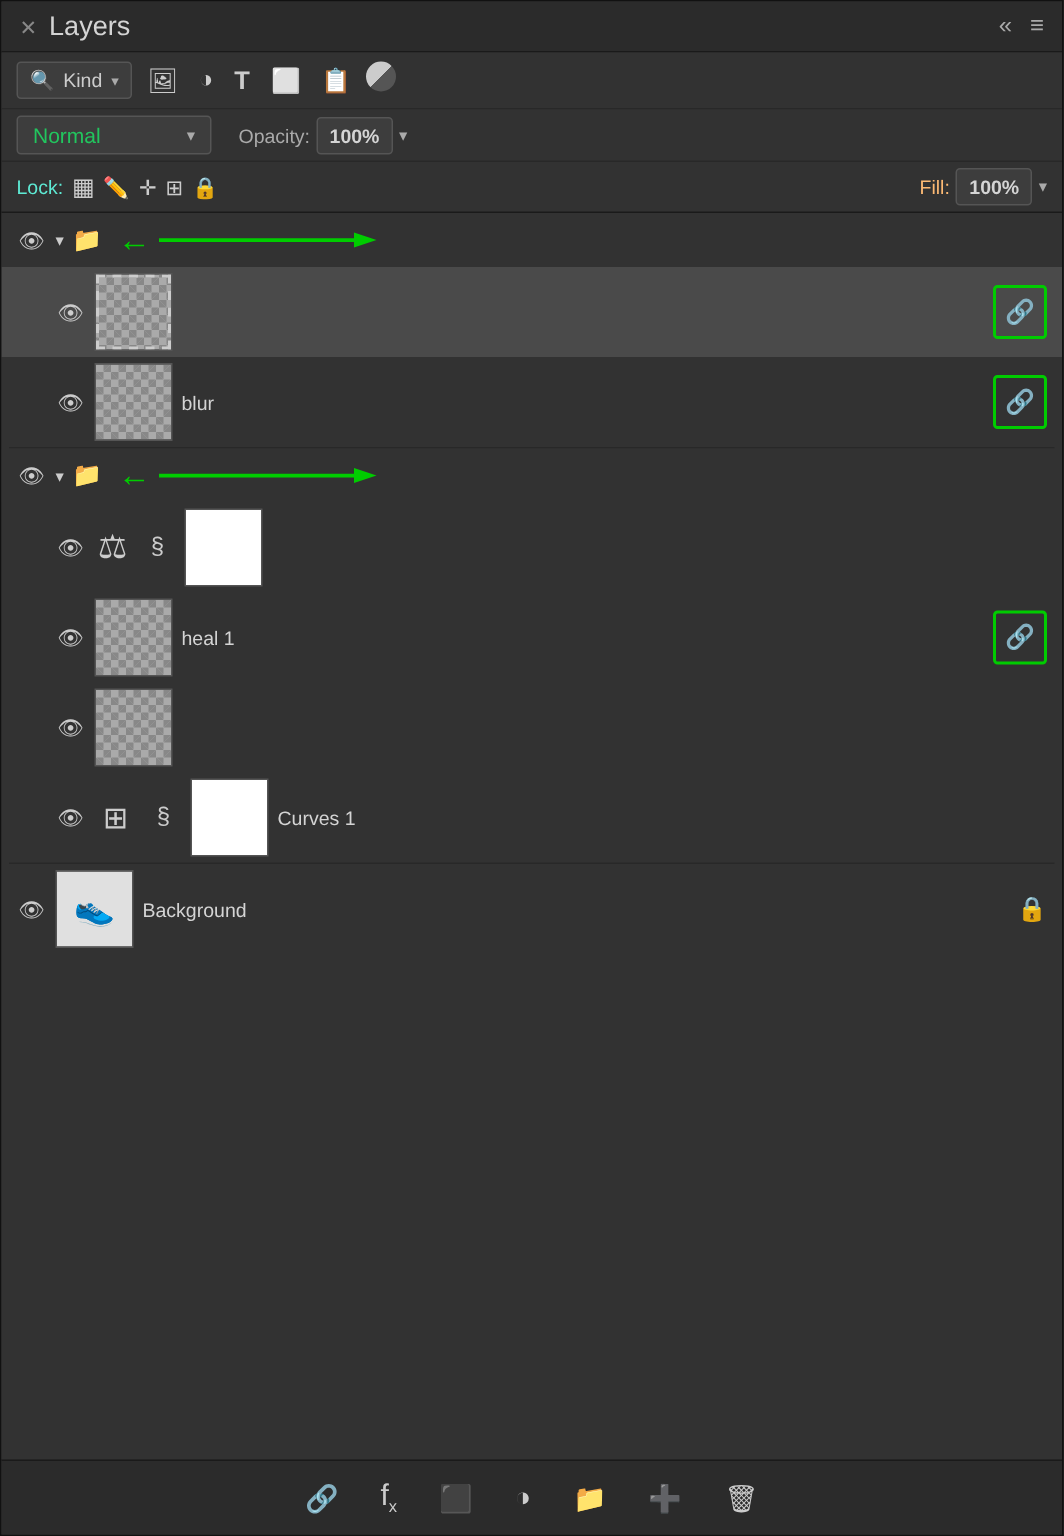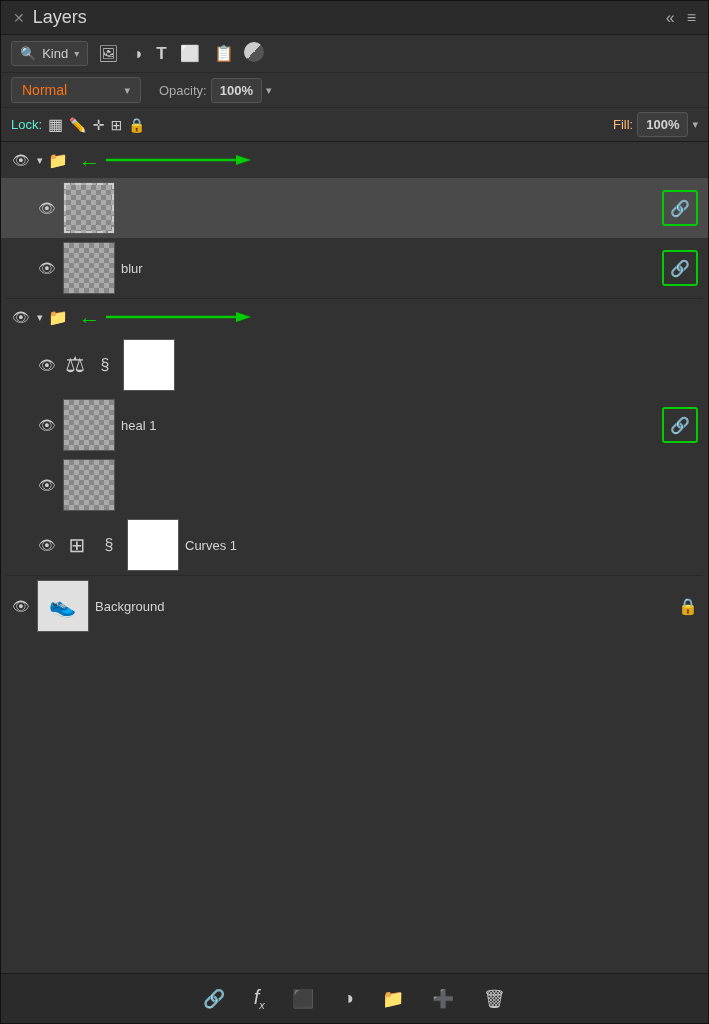--- a/index.html
+++ b/index.html
@@ -103,21 +103,21 @@
       align-items: center;
       background: #3d3d3d;
       border: 1px solid #555;
       border-radius: 3px;
       padding: 4px 10px;
       gap: 6px;
       cursor: pointer;
       min-width: 130px;
     }
     .blend-dropdown span {
-      color: #f97316;
+      color: #22c55e;
       font-size: 14px;
     }
     .opacity-section {
       display: flex;
       align-items: center;
       gap: 4px;
       margin-left: 10px;
     }
     .opacity-label {
       color: #aaa;
@@ -467,20 +467,20 @@
         <div class="thumb-sneaker">👟</div>
       </div>
       <span class="layer-name">Background</span>
       <span class="lock-bg">🔒</span>
     </div>
 
   </div>
 
   <div class="bottom-toolbar">
     <span class="bottom-icon" title="Link layers">🔗</span>
-    <span class="bottom-icon" title="Add layer style" style="font-style:italic;font-size:20px;">f<sub style="font-size:11px;">x</sub></span>
+    <span class="bottom-icon" title="Add layer style" style="font-size:20px;">f<sub style="font-size:11px;">x</sub></span>
     <span class="bottom-icon" title="Add mask">⬛</span>
     <span class="bottom-icon" title="New fill or adjustment layer">◑</span>
     <span class="bottom-icon" title="Group layers">📁</span>
     <span class="bottom-icon" title="New layer">➕</span>
     <span class="bottom-icon" title="Delete layer">🗑</span>
   </div>
 </div>
 
 </body></html>

